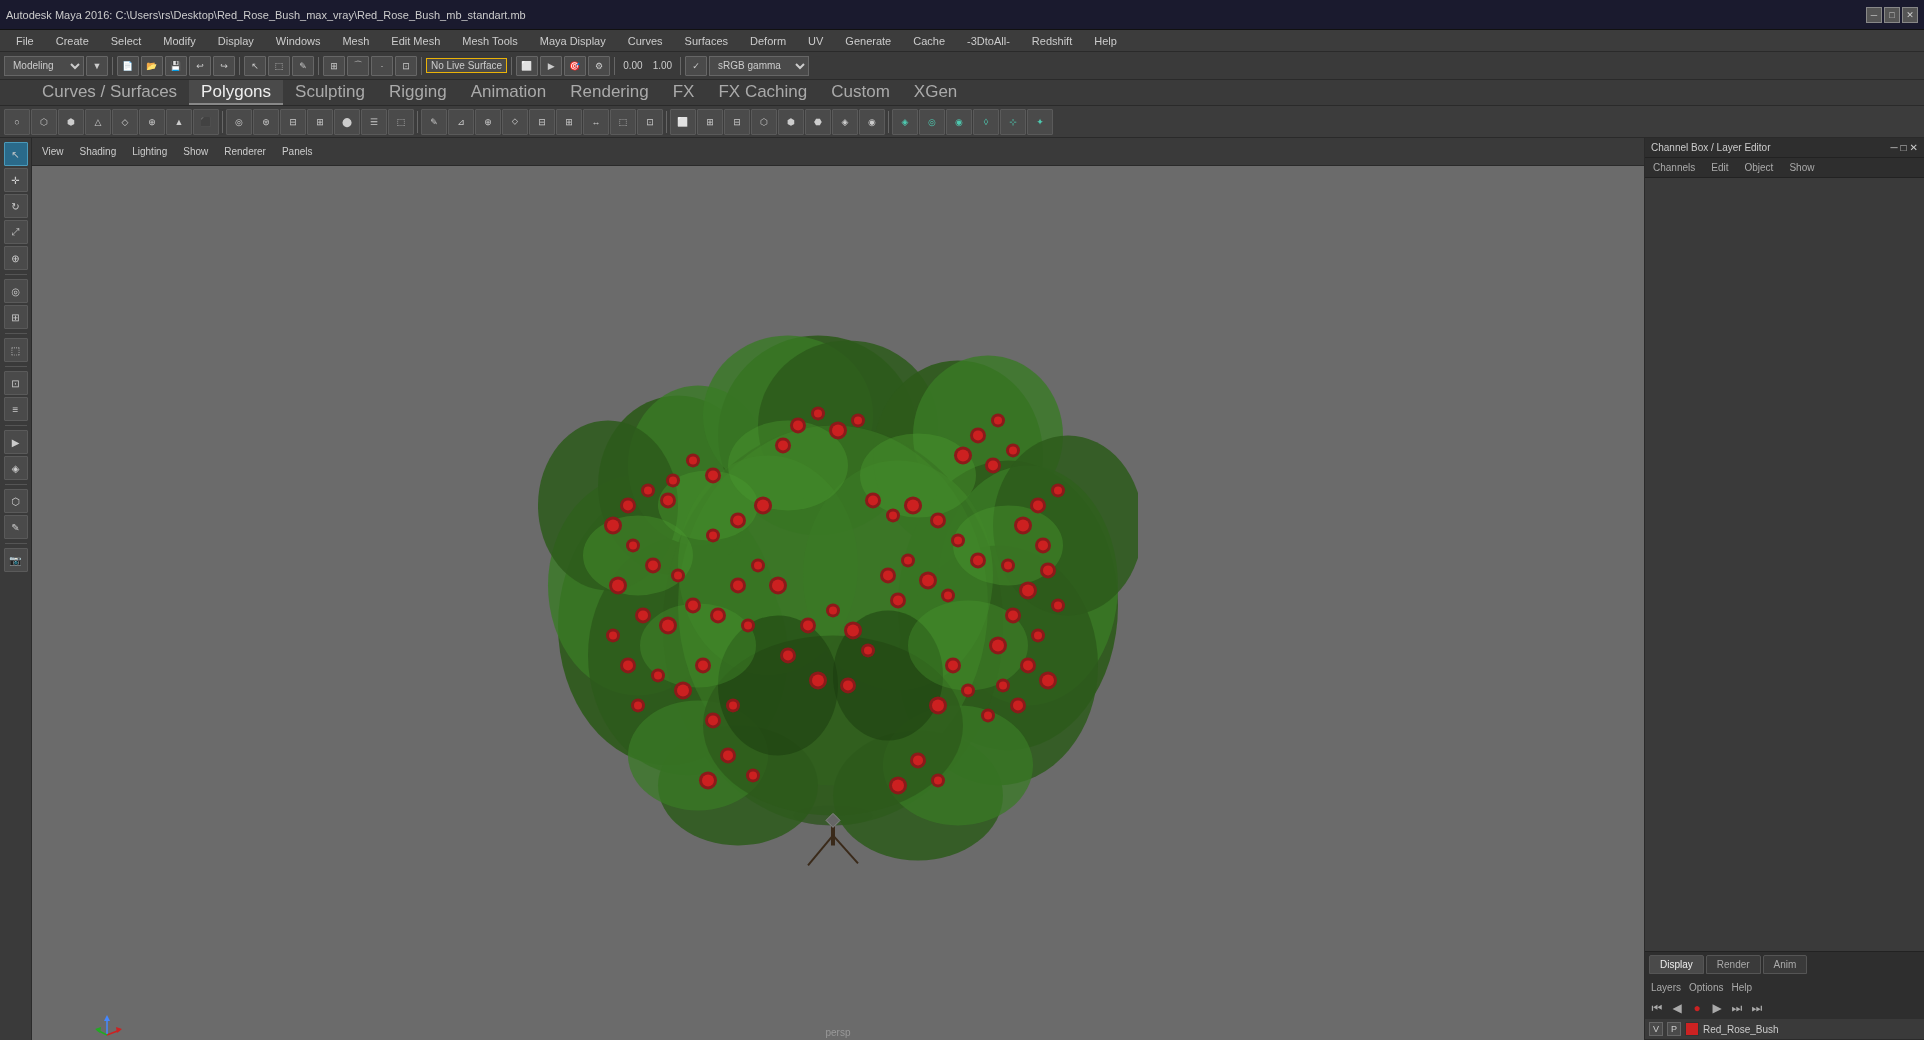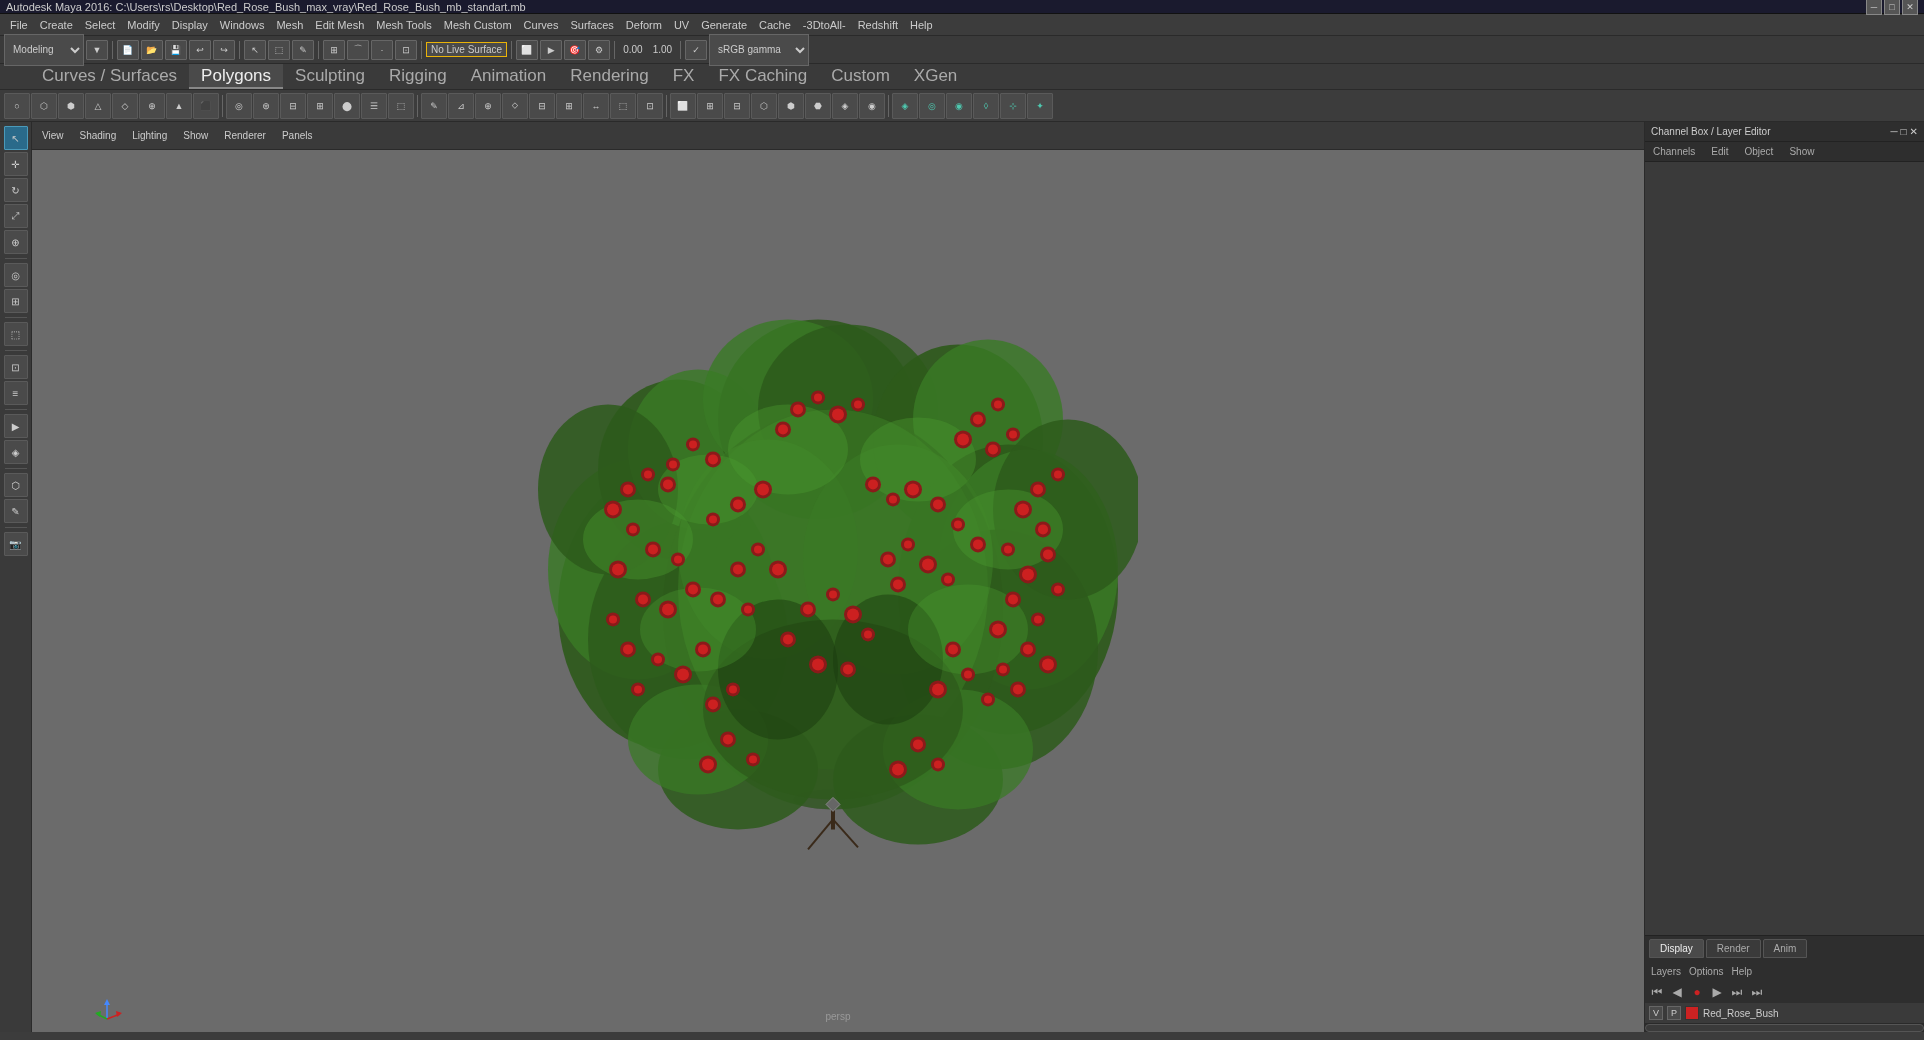--- a/index.html
+++ b/index.html
@@ -9,21 +9,21 @@
       background: #3c3c3c;
       font-family: 'Arial', sans-serif;
       font-size: 11px;
       color: #cccccc;
       overflow: hidden;
       user-select: none;
     }
 
     
     #title-bar {
-      height: 14px;
+      height: 30px;
       background: #1a1a2e;
       display: flex;
       align-items: center;
       padding: 0 6px;
       font-size: 11px;
       color: #cccccc;
       border-bottom: 1px solid #111;
     }
     #title-bar .title-text {
       flex: 1;
@@ -44,22 +44,22 @@
       cursor: pointer;
       color: #ccc;
     }
 
     
     #menu-bar {
       height: 22px;
       background: #3c3c3c;
       display: flex;
       align-items: center;
-      padding: 0 4px;
-      gap: 0;
+      padding: 0 10px;
+      gap: 10px;
       border-bottom: 1px solid #2a2a2a;
     }
     .menu-item {
       padding: 2px 6px;
       cursor: pointer;
       font-size: 11px;
       color: #cccccc;
       border-radius: 2px;
     }
 
@@ -67,21 +67,21 @@
     #main-toolbar {
       height: 28px;
       background: #3a3a3a;
       display: flex;
       align-items: center;
       padding: 0 4px;
       gap: 2px;
       border-bottom: 1px solid #2a2a2a;
     }
     .toolbar-select {
-      height: 32px;
+      height: 20px;
       background: #4a4a4a;
       border: 1px solid #666;
       color: #ccc;
       font-size: 10px;
       padding: 0 4px;
       min-width: 80px;
     }
     .toolbar-btn {
       width: 22px;
       height: 20px;
@@ -436,21 +436,21 @@
 <div id="menu-bar">
   <span class="menu-item">File</span>
   <span class="menu-item">Create</span>
   <span class="menu-item">Select</span>
   <span class="menu-item">Modify</span>
   <span class="menu-item">Display</span>
   <span class="menu-item">Windows</span>
   <span class="menu-item">Mesh</span>
   <span class="menu-item">Edit Mesh</span>
   <span class="menu-item">Mesh Tools</span>
-  <span class="menu-item">Mesh Custom</span>
+  <span class="menu-item">Maya Display</span>
   <span class="menu-item">Curves</span>
   <span class="menu-item">Surfaces</span>
   <span class="menu-item">Deform</span>
   <span class="menu-item">UV</span>
   <span class="menu-item">Generate</span>
   <span class="menu-item">Cache</span>
   <span class="menu-item">-3DtoAll-</span>
   <span class="menu-item">Redshift</span>
   <span class="menu-item">Help</span>
 </div>

